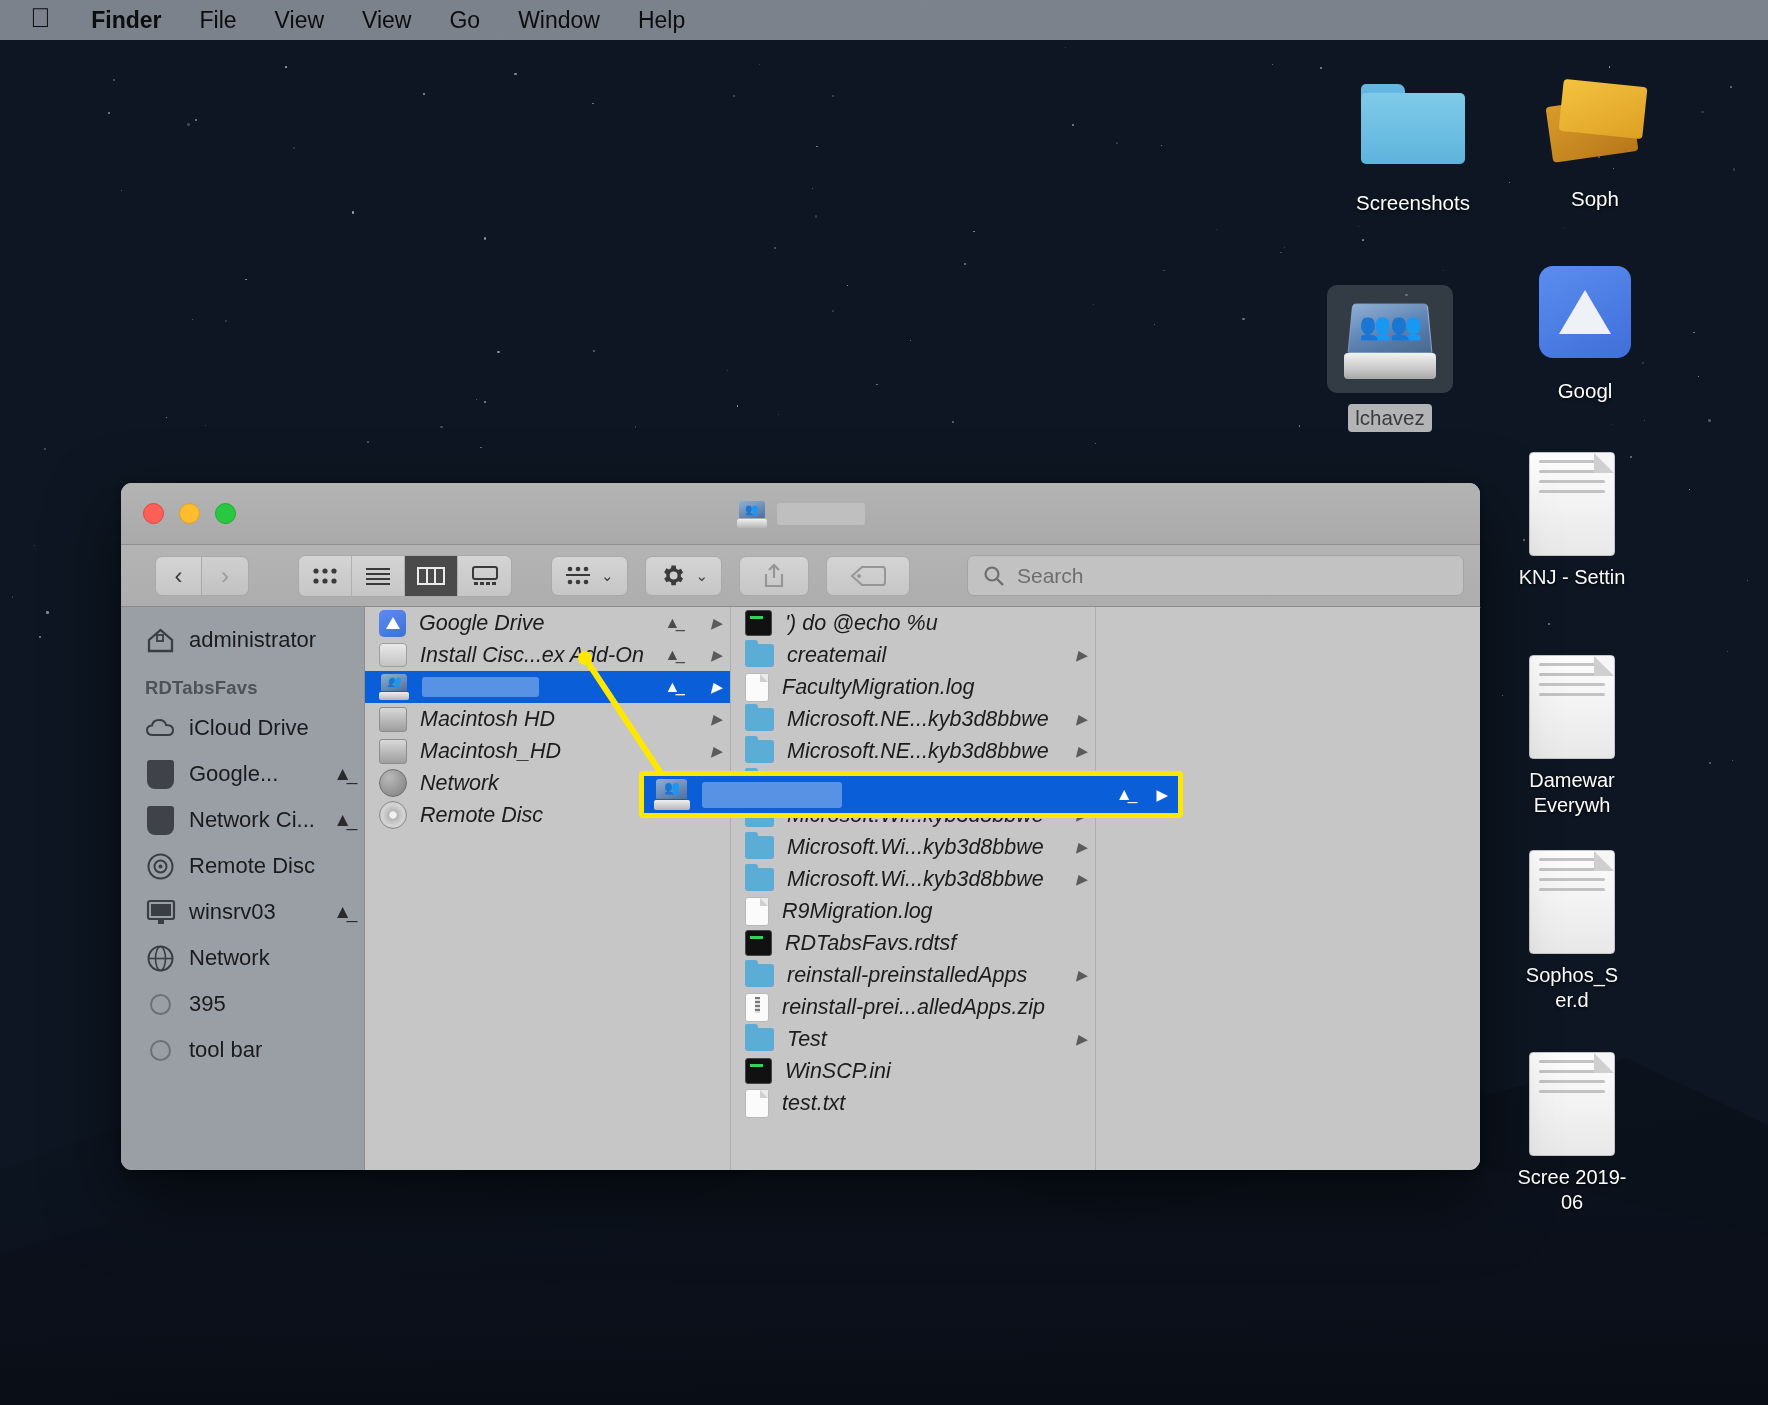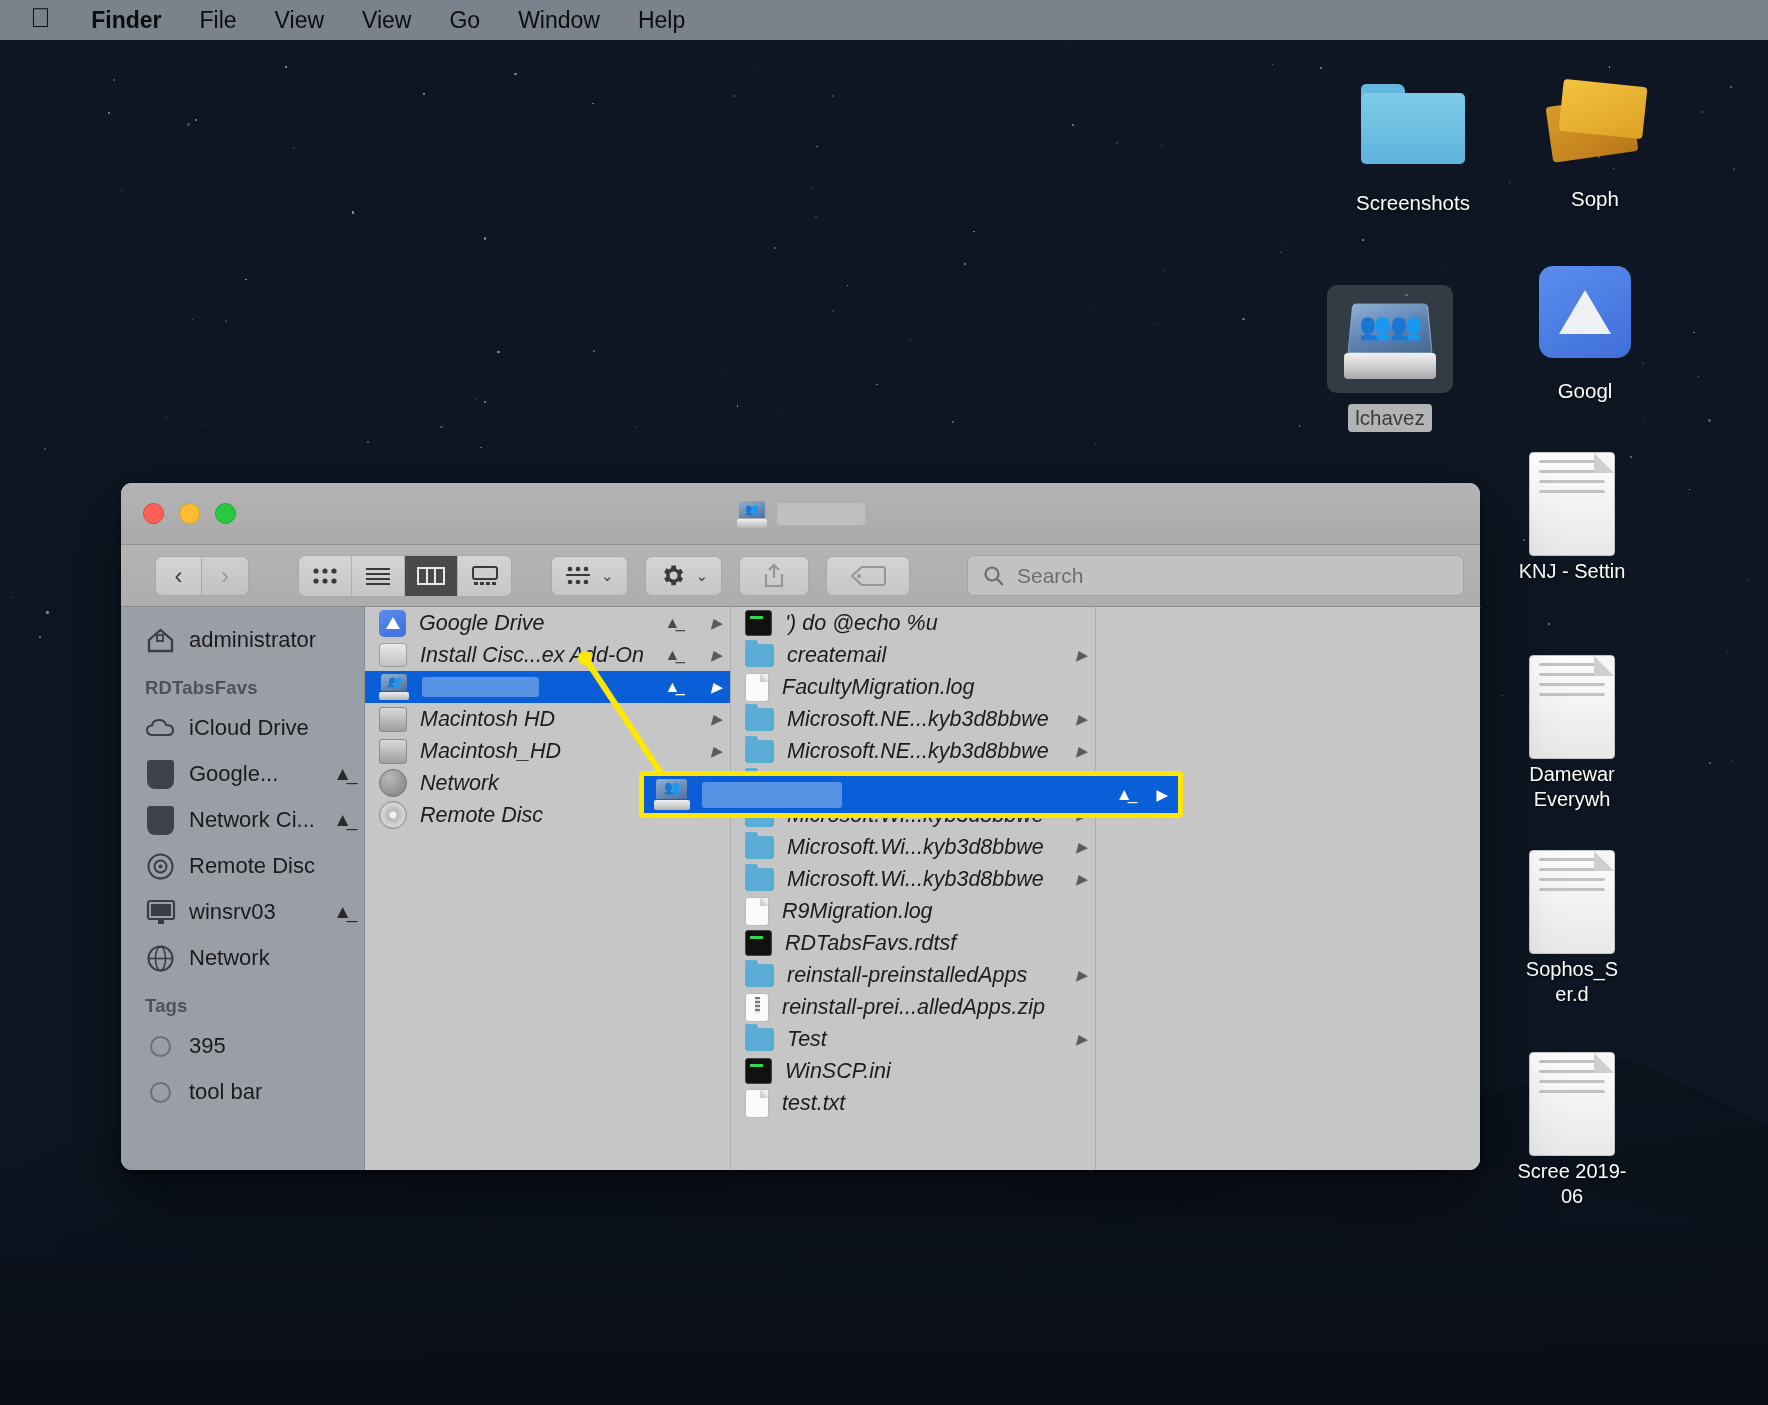--- a/index.html
+++ b/index.html
@@ -112,21 +112,21 @@
     background:linear-gradient(180deg,#fdfdfd 0%,#e8e8e8 100%);
     border:1px solid #c4c4c4; border-radius:4px;
     position:relative; overflow:hidden;
   }
   .docsheet:after{
     content:""; position:absolute; top:0; right:0;
     border-width:0 20px 20px 0; border-style:solid; border-color:#cfcfcf #f6f6f6;
   }
   .docsheet .ln{ height:3px; background:#c3c3c3; margin:7px 9px 0 9px; border-radius:2px; }
   .docicon .lbl{
-    display:block; color:#fff; font-size:20px; line-height:1.25; margin-top:3px;
+    display:block; color:#fff; font-size:20px; line-height:1.25; margin-top:9px;
     text-shadow:0 1px 3px rgba(0,0,0,.85); font-weight:500;
   }
 
   
   #finder{
     position:absolute; left:121px; top:483px; width:1359px; height:687px;
     background:#c8c8c8; border-radius:11px; overflow:hidden; z-index:30;
     box-shadow:0 28px 70px rgba(0,0,0,.55), 0 2px 6px rgba(0,0,0,.4);
   }
   #titlebar{
@@ -688,21 +688,20 @@
         <span class="sb-ico">
           <svg width="29" height="29" viewBox="0 0 29 29">
               <circle cx="14.5" cy="14.5" r="12" fill="none" stroke="currentColor" stroke-width="2"></circle>
               <ellipse cx="14.5" cy="14.5" rx="5" ry="12" fill="none" stroke="currentColor" stroke-width="1.6"></ellipse>
               <line x1="2.5" y1="14.5" x2="26.5" y2="14.5" stroke="currentColor" stroke-width="1.6"></line>
             </svg>
         </span>
         <span>Network</span>
       </div>
 
-      <div class="sb-head">Tags</div>
 
       <div class="sb-row">
         <span class="sb-ico">
             <span class="tagdot"></span>
           </span>
         <span>395</span>
       </div>
       <div class="sb-row">
         <span class="sb-ico">
             <span class="tagdot"></span>

